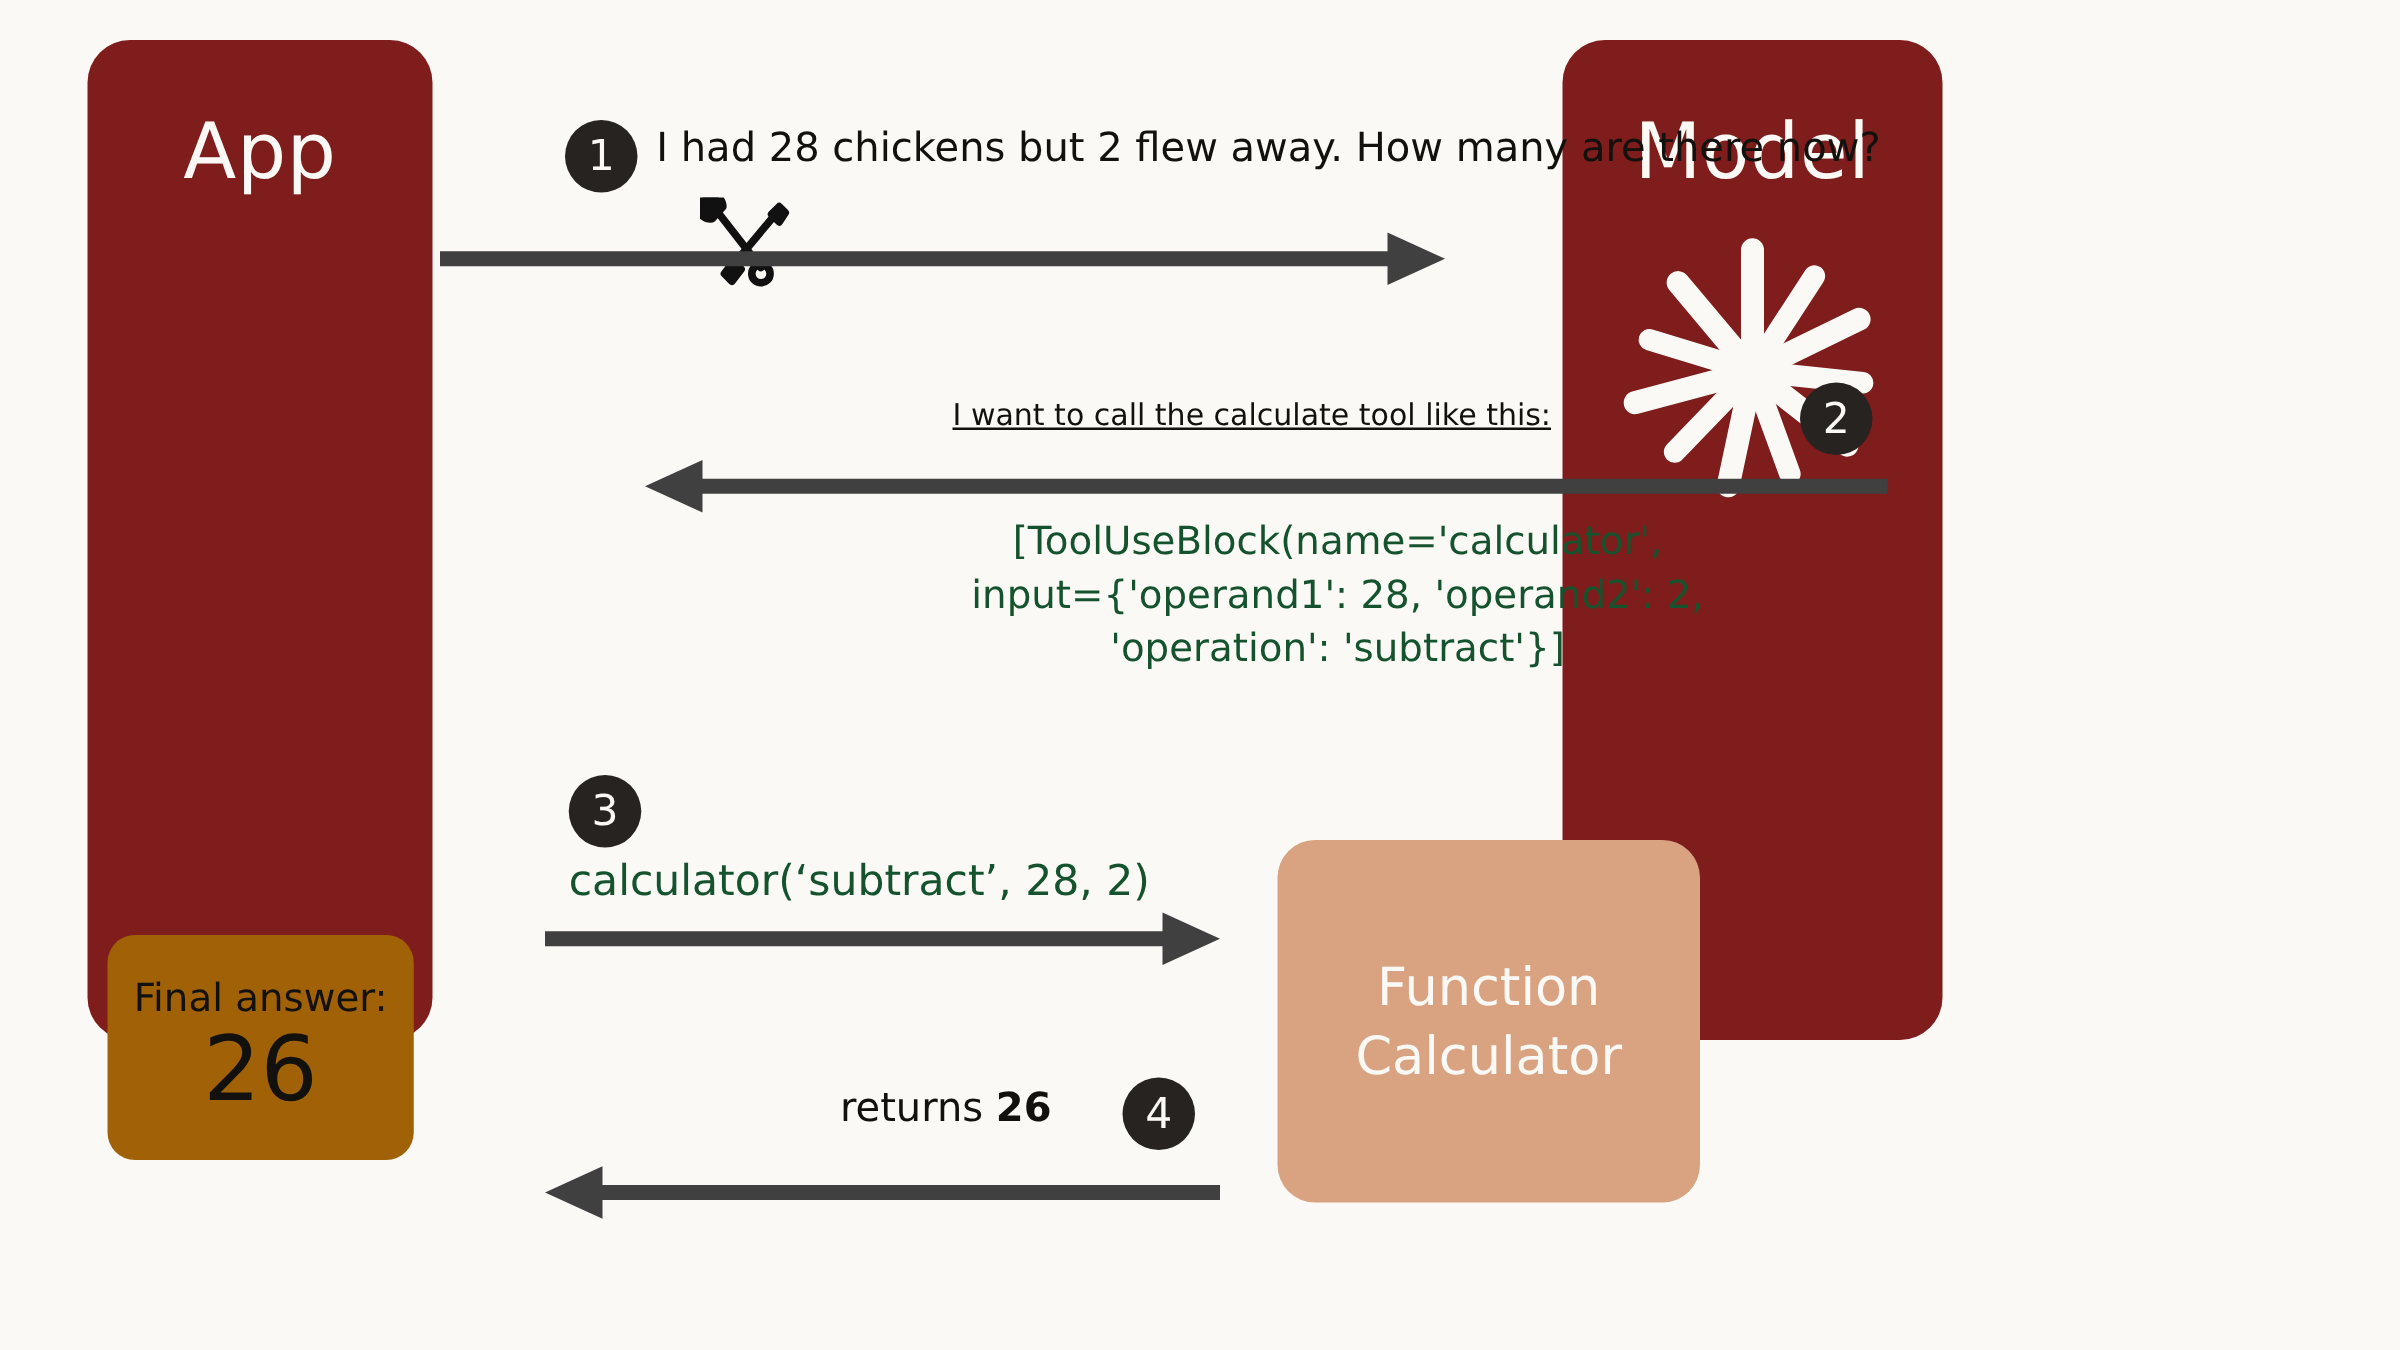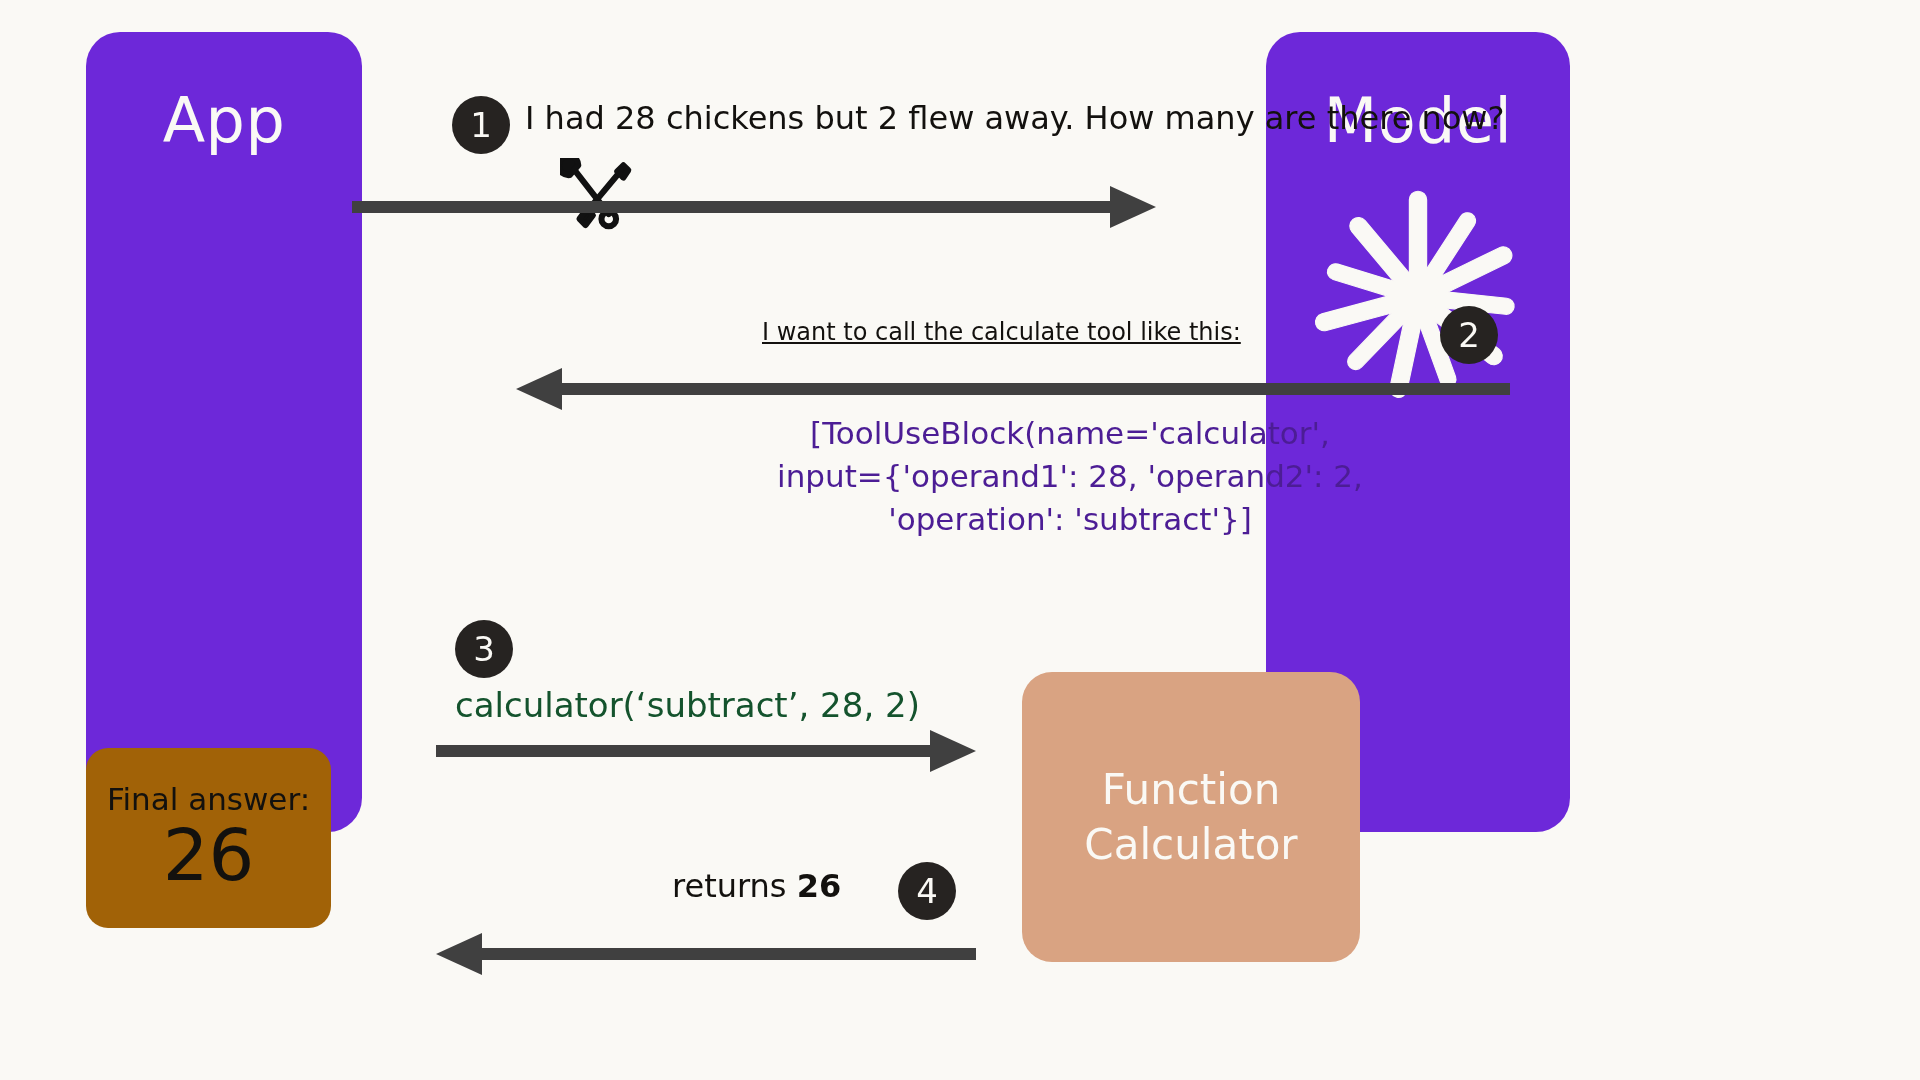--- a/index.html
+++ b/index.html
@@ -8,26 +8,25 @@
     background:#FAF9F5;
     font-family:"DejaVu Sans","Liberation Sans",sans-serif;
     overflow:hidden;
     position:relative;
   }
   .stage{position:absolute;inset:0;}
 
   
   .panel{
     position:absolute;
-    background:#6d28d9;
+    background:#7f1d1d;
     border-radius:34px;
     display:flex;
     flex-direction:column;
     align-items:center;
-    margin-left:16px;
   }
   #app-panel{left:70px;top:32px;width:276px;height:800px;}
   #model-panel{left:1250px;top:32px;width:304px;height:800px;}
   .panel-title{
     color:#FAF9F5;
     font-size:62px;
     font-weight:400;
     letter-spacing:.5px;
     margin-top:58px;
     line-height:1;
@@ -85,21 +84,21 @@
   
   .arrow{position:absolute;}
 
   
   .msg{position:absolute;color:#13110E;white-space:nowrap;}
   #msg-1{left:525px;top:99px;font-size:32px;}
   #tools-icon{position:absolute;left:560px;top:158px;width:78px;height:78px;}
   #msg-2{left:762px;top:318px;font-size:24px;text-decoration:underline;}
   #code-block{
     position:absolute;left:700px;top:412px;width:740px;
-    color:#4c1d95;font-size:31px;line-height:1.38;text-align:center;
+    color:#14532d;font-size:31px;line-height:1.38;text-align:center;
     white-space:pre-line;
   }
   #msg-3{left:455px;top:685px;font-size:34px;color:#14532d;white-space:nowrap;}
   #msg-4{
     position:absolute;left:672px;top:867px;font-size:32px;color:#13110E;
     white-space:nowrap;
   }
   #msg-4 .ital{}
   #msg-4 .bold{font-weight:bold;}
 </style>

